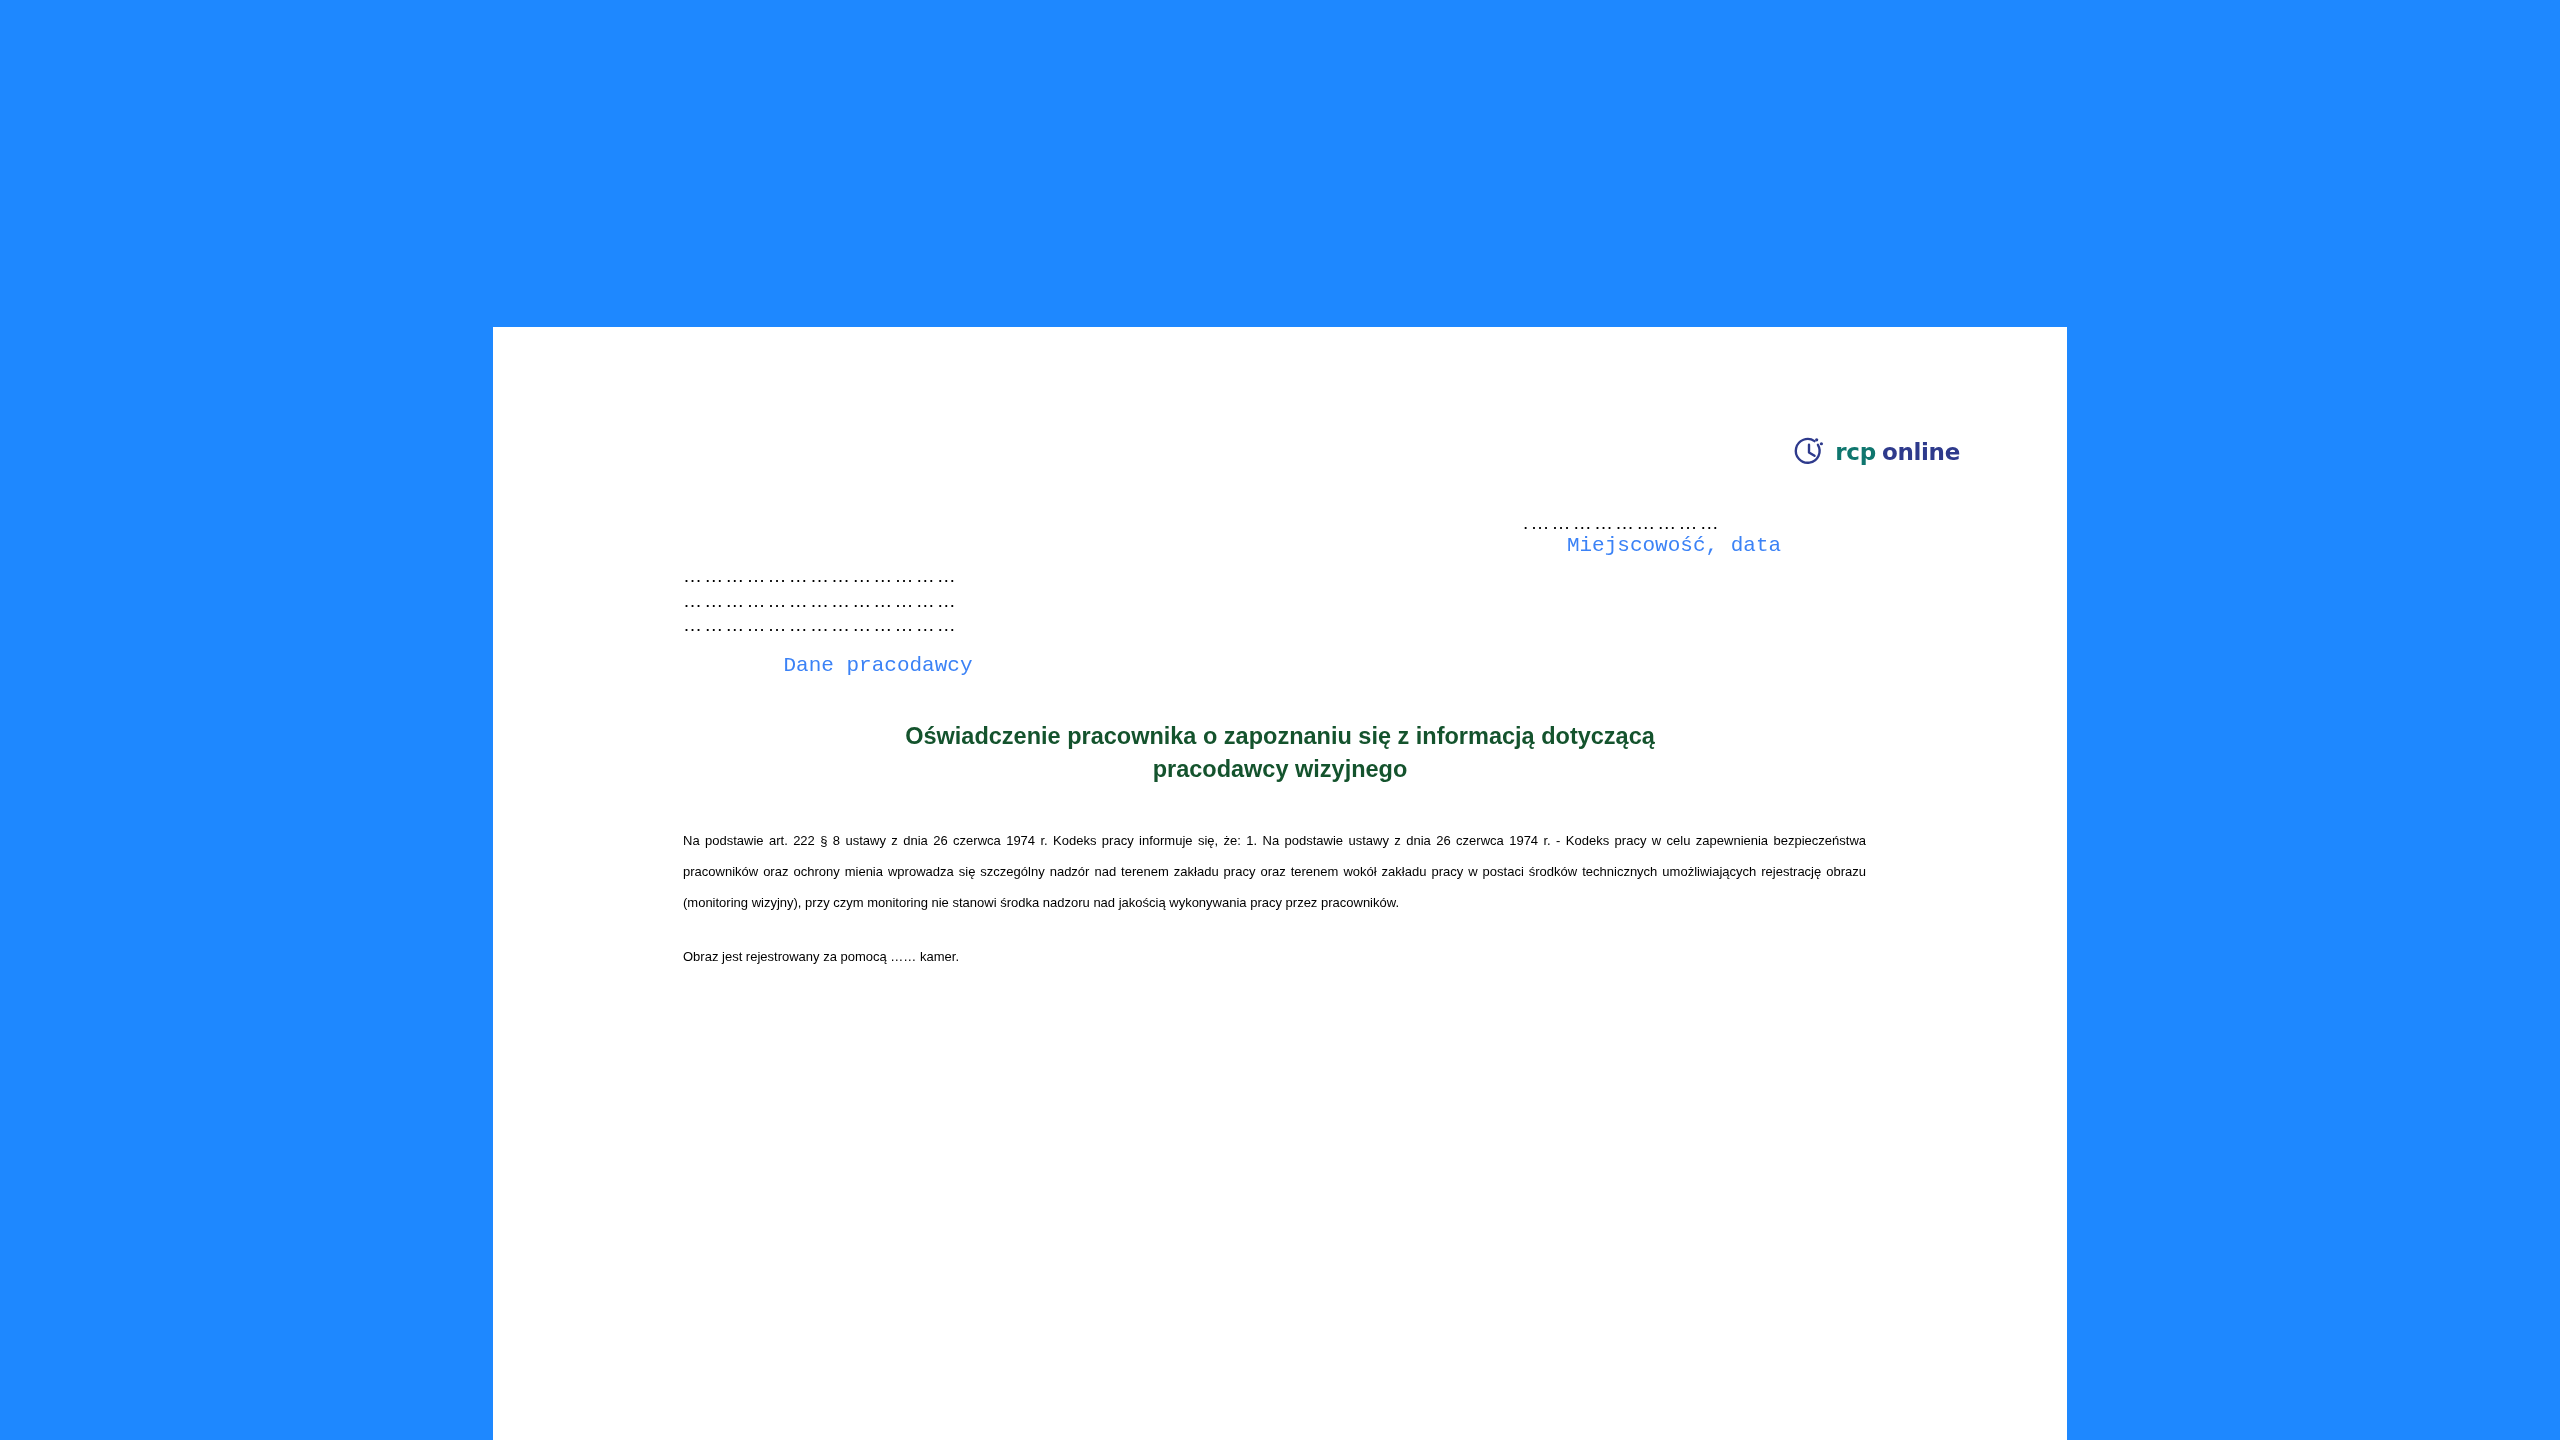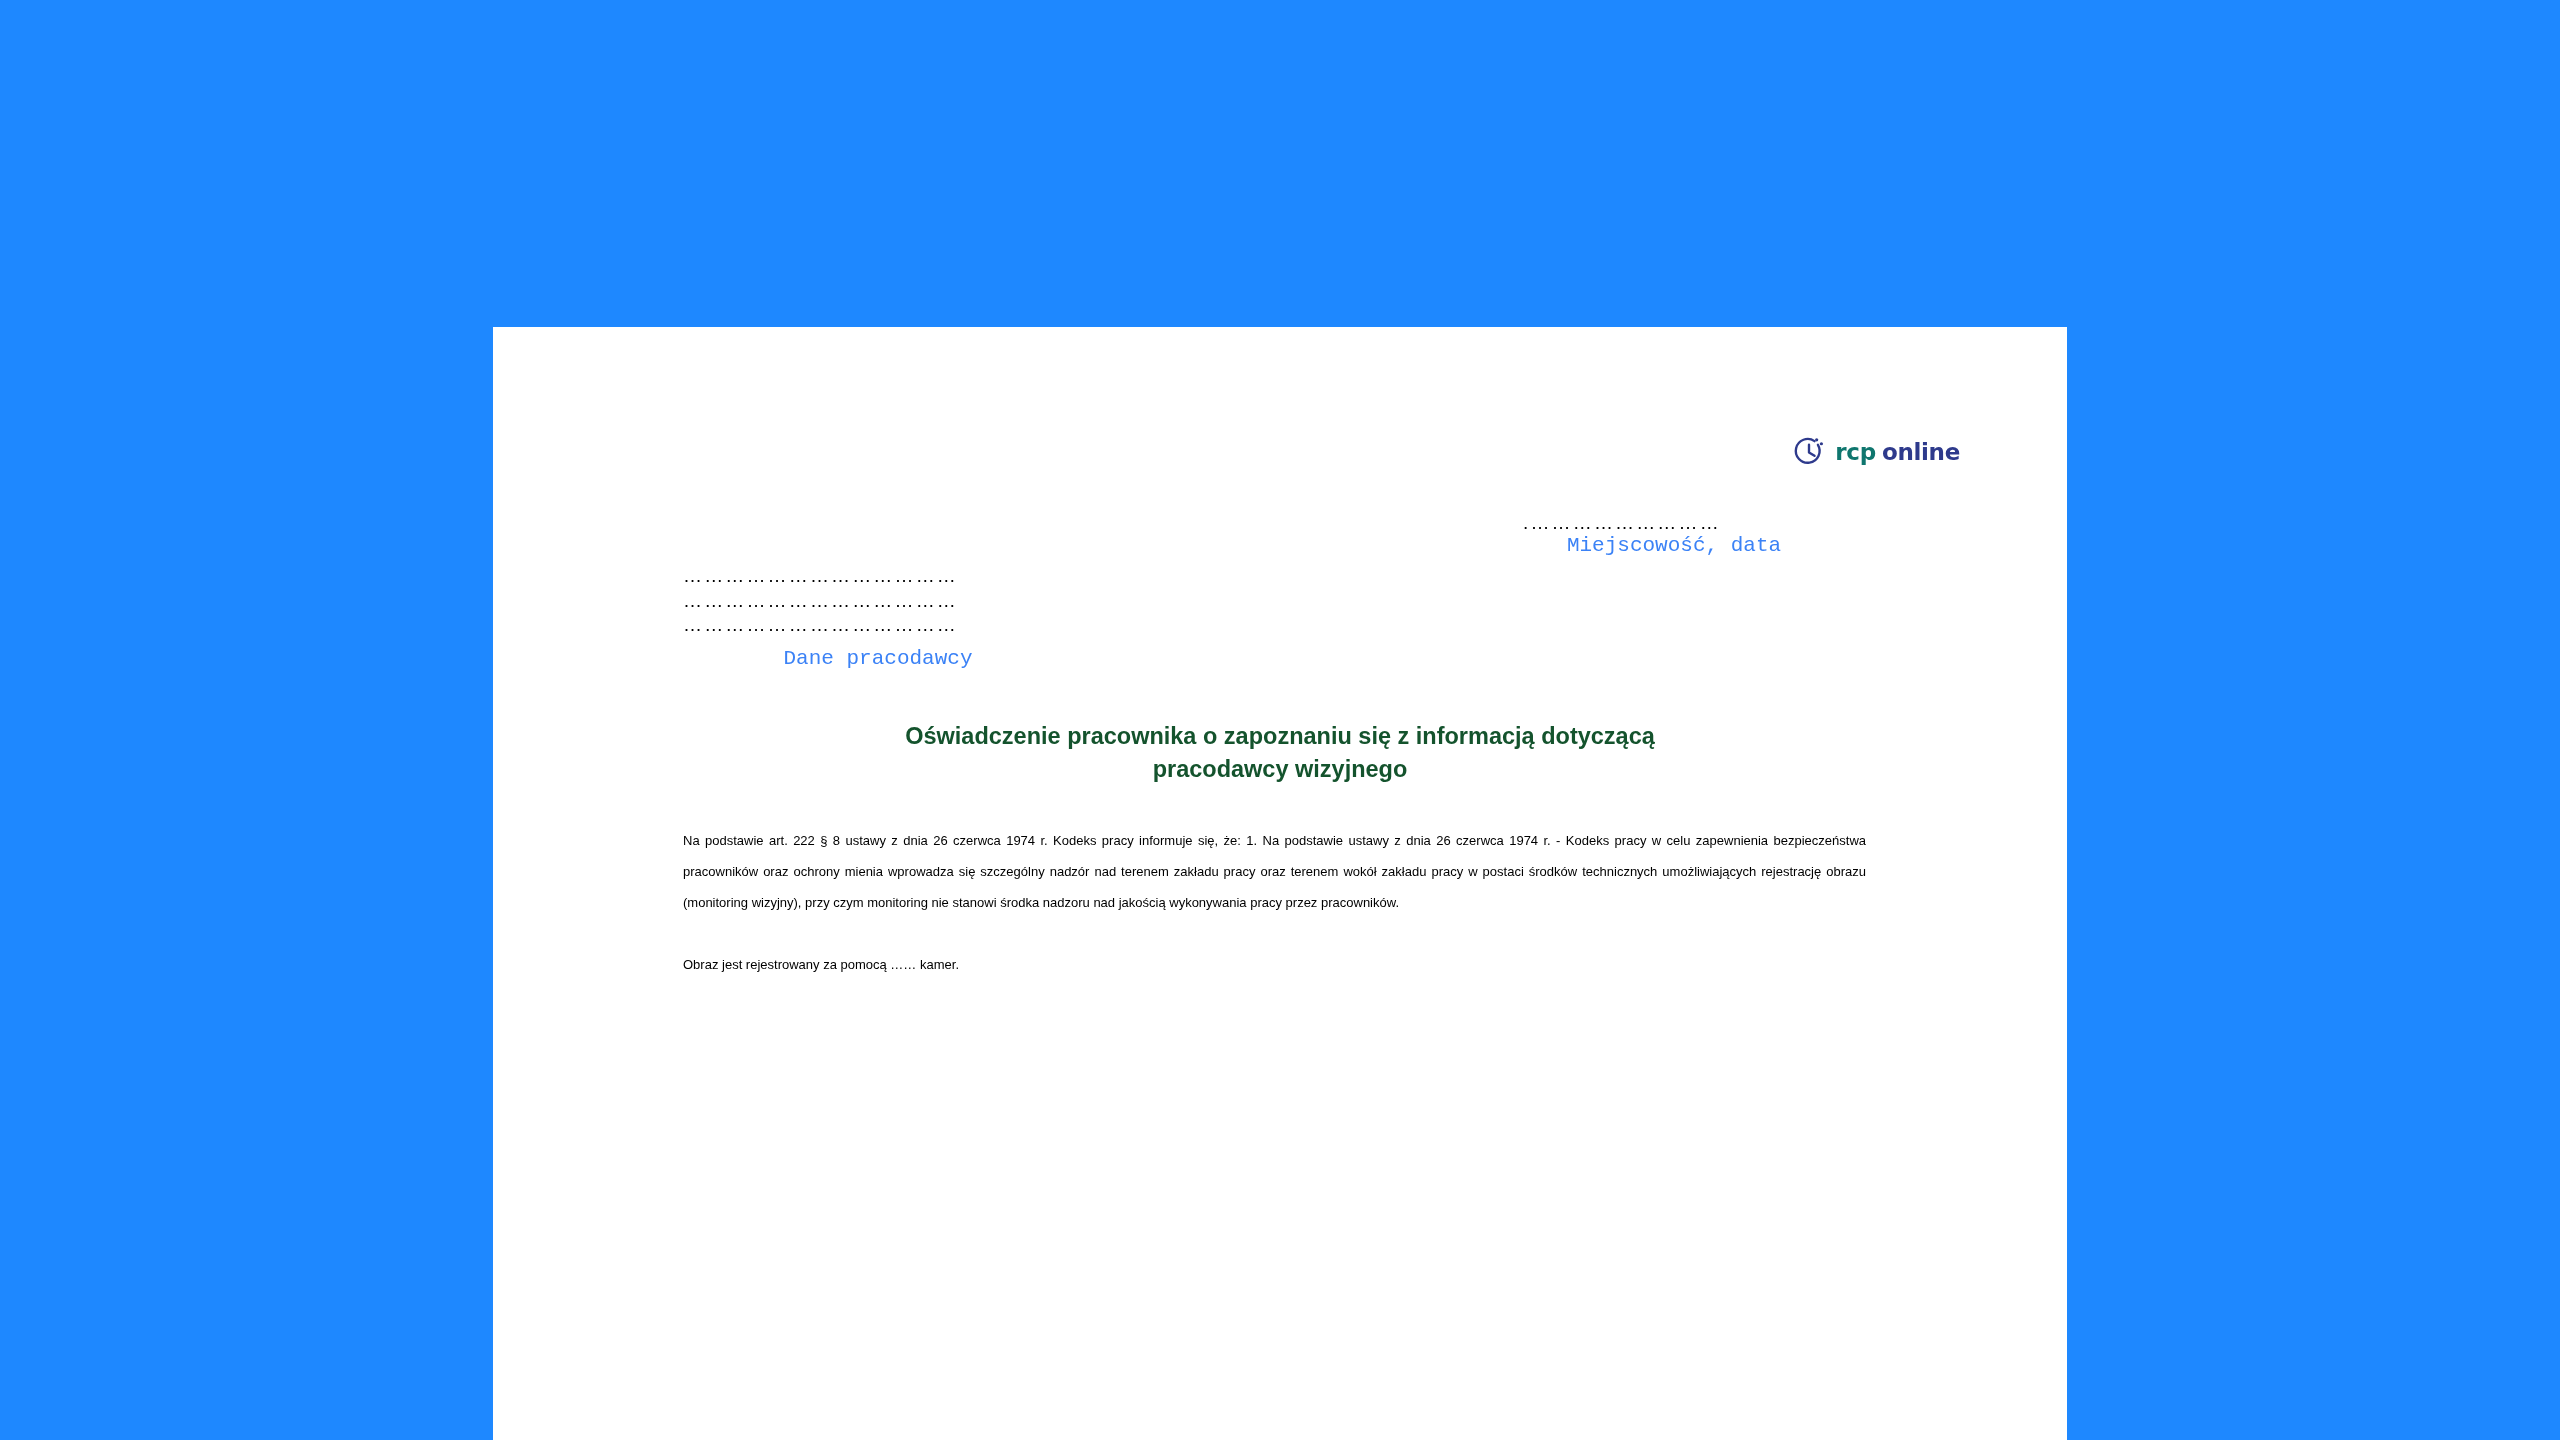--- a/index.html
+++ b/index.html
@@ -88,21 +88,21 @@
     left: 190px;
     top: 237px;
     width: 390px;
     text-align: center;
   }
   #employer-block .dotline {
     text-align: left;
     letter-spacing: 2.15px;
     line-height: 24.5px;
   }
-  #employer-block .field-caption { margin-top: 9px; }
+  #employer-block .field-caption { margin-top: 16px; }
 
   
   #doc-title {
     position: absolute;
     left: 190px;
     top: 393px;
     width: 1194px;
     text-align: center;
     font-family: "Liberation Sans", sans-serif;
     font-size: 23.5px;
@@ -121,21 +121,21 @@
   .para {
     font-family: "Liberation Sans", sans-serif;
     font-size: 13px;
     line-height: 31px;
     color: #000;
     text-align: justify;
     text-justify: inter-word;
     margin: 0;
   }
   .para.flow { text-align-last: left; }
-  .para + .para { margin-top: 31px; }
+  .para + .para { margin-top: 23px; }
   .para.left { text-align: left; }
 </style>
 </head>
 <body style="background: rgb(30, 136, 255);">
 
 <div id="viewport" style="background: rgb(30, 136, 255);">
 
   <div id="document-page" style="background: rgb(255, 255, 255);">
 
     <div class="logo-block">

